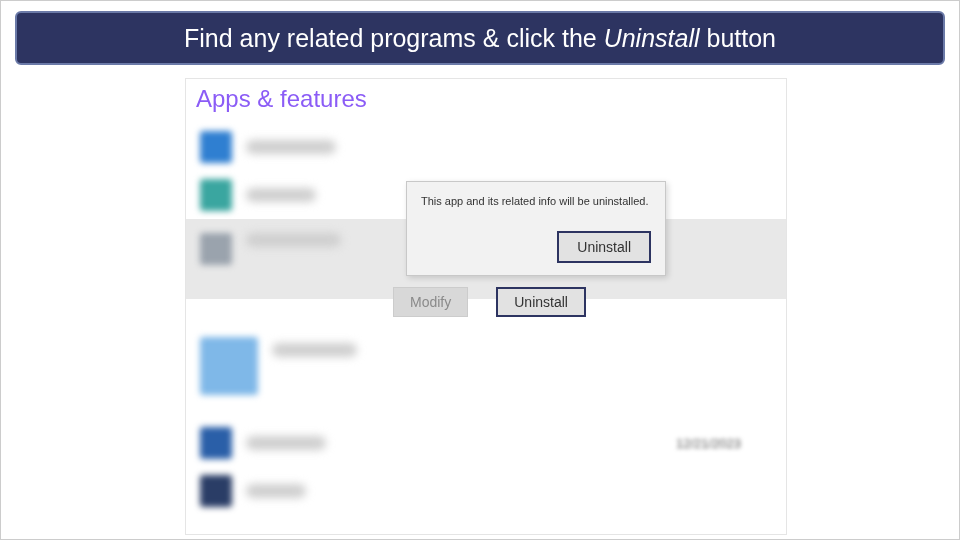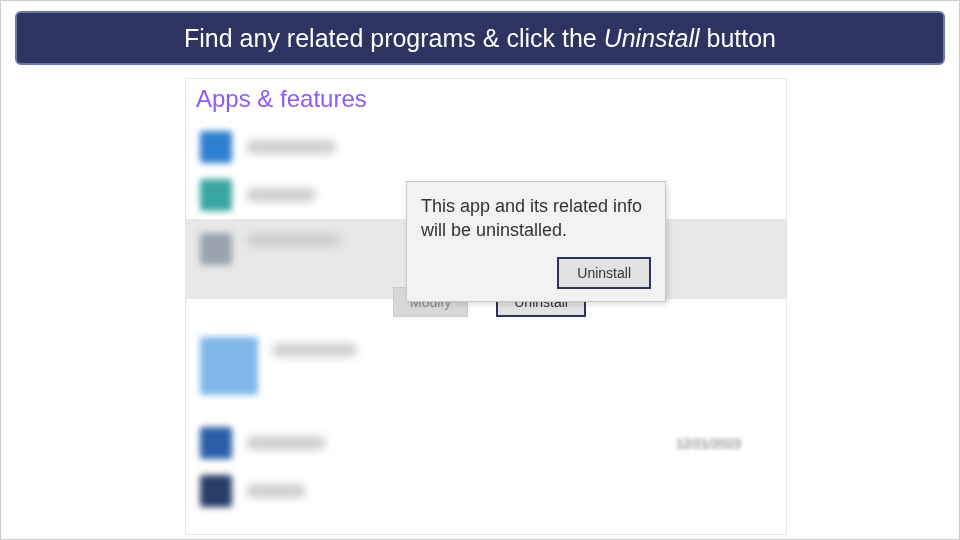--- a/index.html
+++ b/index.html
@@ -114,24 +114,24 @@
     left: 405px;
     top: 180px;
     width: 260px;
     background: #f2f2f2;
     border: 1px solid #c8c8c8;
     box-shadow: 2px 2px 6px rgba(0,0,0,0.15);
     padding: 12px 14px 12px 14px;
     z-index: 10;
   }
   .popup-text {
-    font-size: 18px;
+    font-size: 11px;
     color: #333;
     line-height: 1.35;
-    margin-bottom: 14px;
+    margin-bottom: 22px;
   }
   .popup-actions { display: flex; justify-content: flex-end; }
   .popup .btn.highlight { padding: 0 18px; height: 32px; }
 </style>
 </head>
 <body>
 
 <div class="banner">
   <span>
     <span>Find any related programs &amp; click the </span><em>Uninstall</em><span> button</span>

